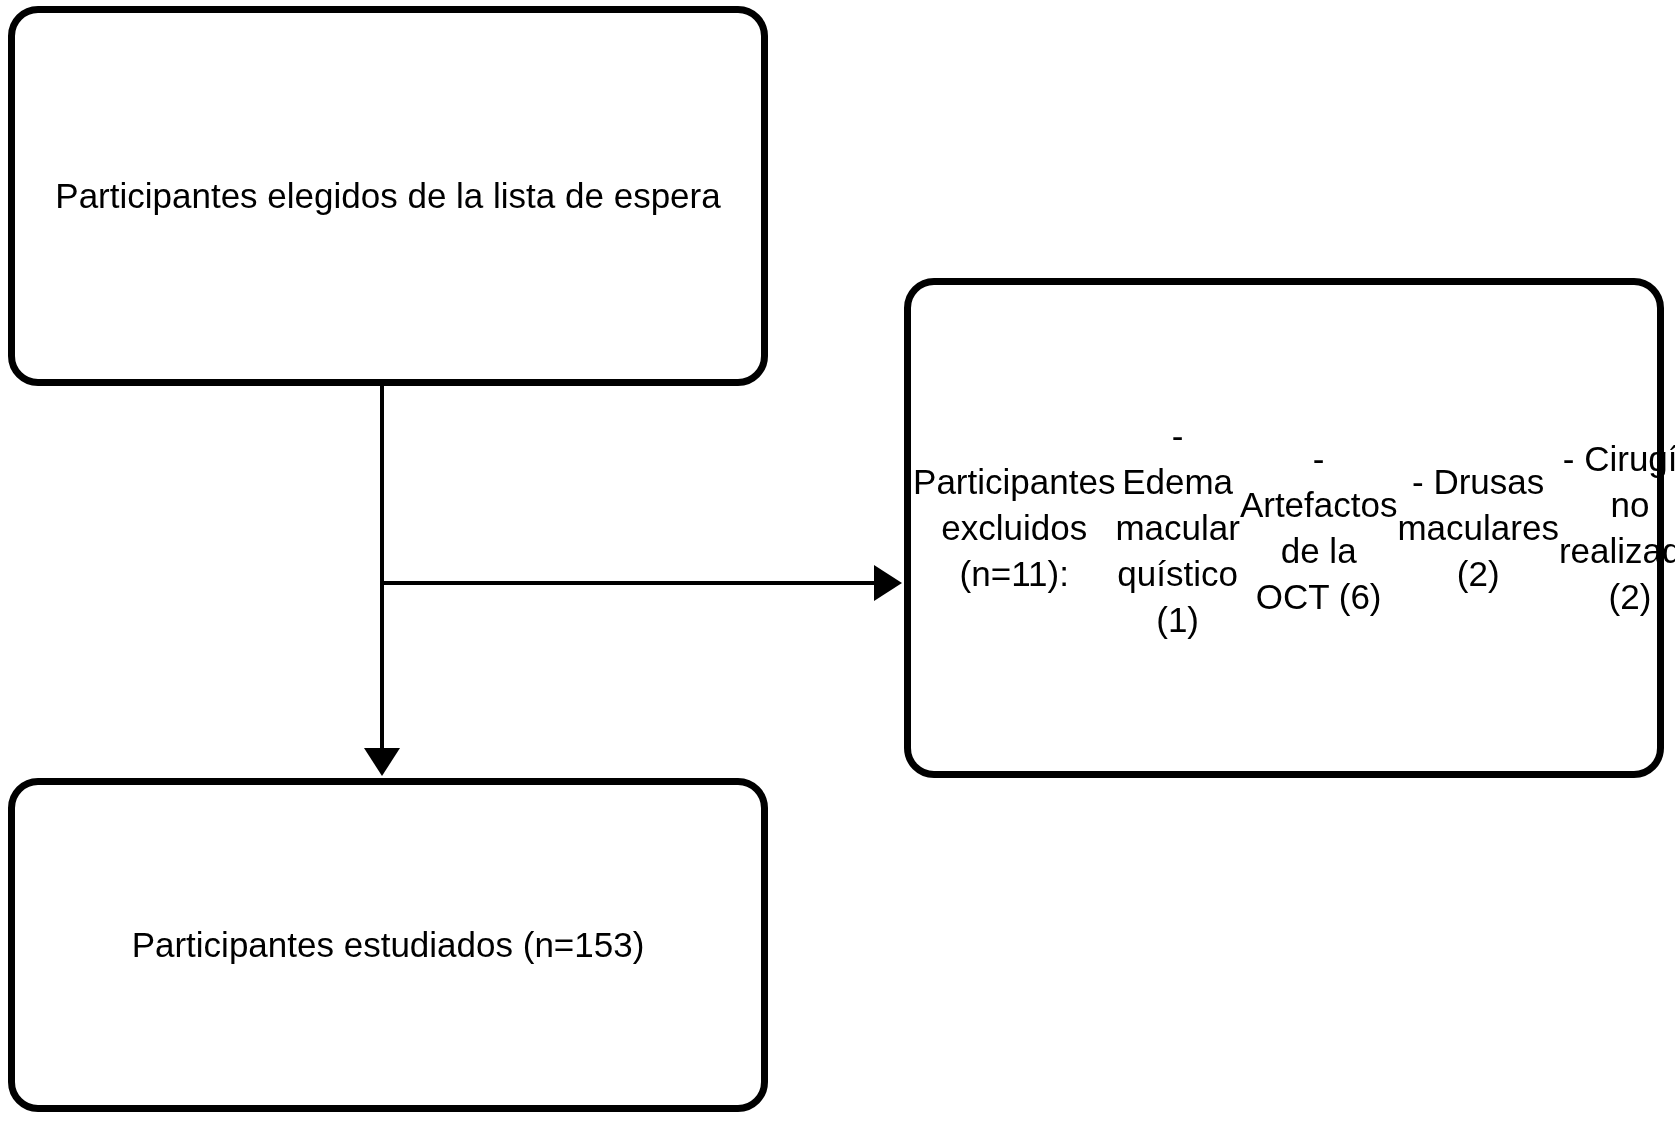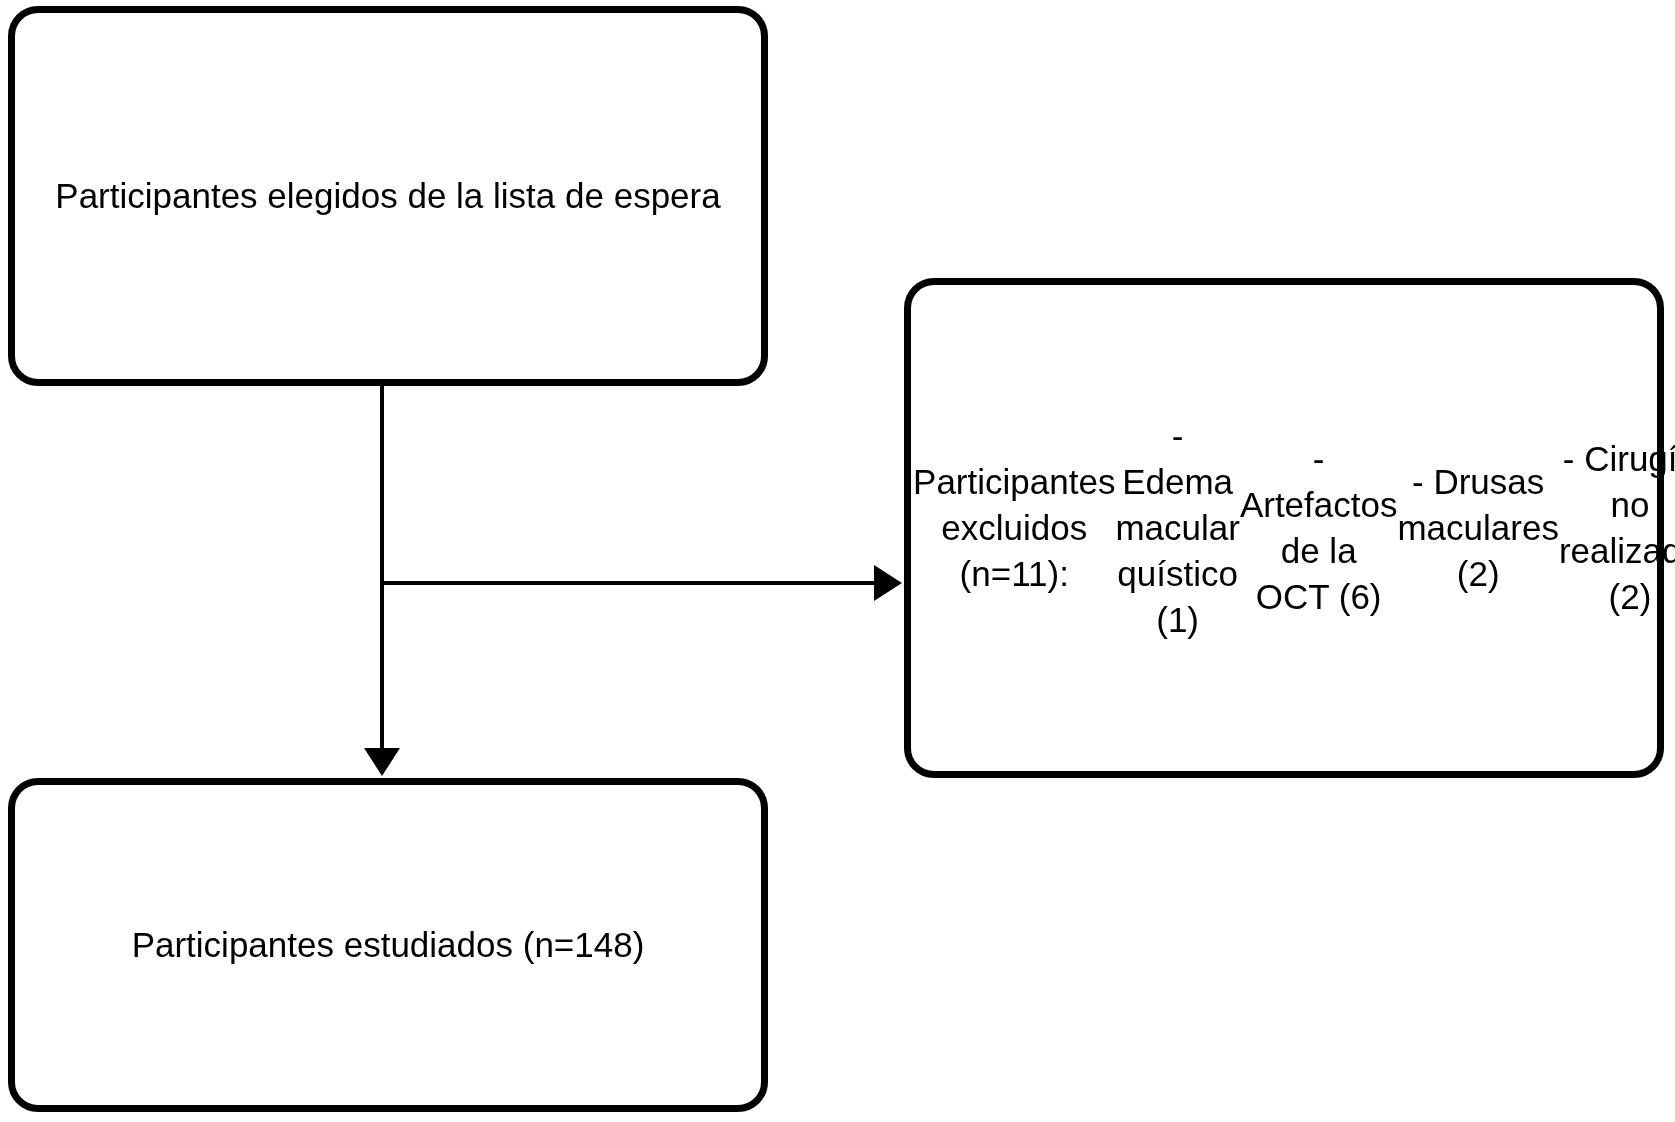--- a/index.html
+++ b/index.html
@@ -98,21 +98,21 @@
 
   <div id="box-excluded" class="flow-box">
     <span class="box-line">Participantes excluidos (n=11):</span>
     <span class="box-line">- Edema macular quístico (1)</span>
     <span class="box-line">- Artefactos de la OCT (6)</span>
     <span class="box-line">- Drusas maculares (2)</span>
     <span class="box-line">- Cirugía no realizada (2)</span>
   </div>
 
   <div id="box-studied" class="flow-box">
-    <span class="box-line">Participantes estudiados (n=148)</span>
+    <span class="box-line">Participantes estudiados (n=153)</span>
   </div>
 
   <div id="conn-vertical" class="conn"></div>
   <div id="arrowhead-down" class="arrowhead"></div>
 
   <div id="conn-horizontal" class="conn"></div>
   <div id="arrowhead-right" class="arrowhead"></div>
 
 </div>
 

